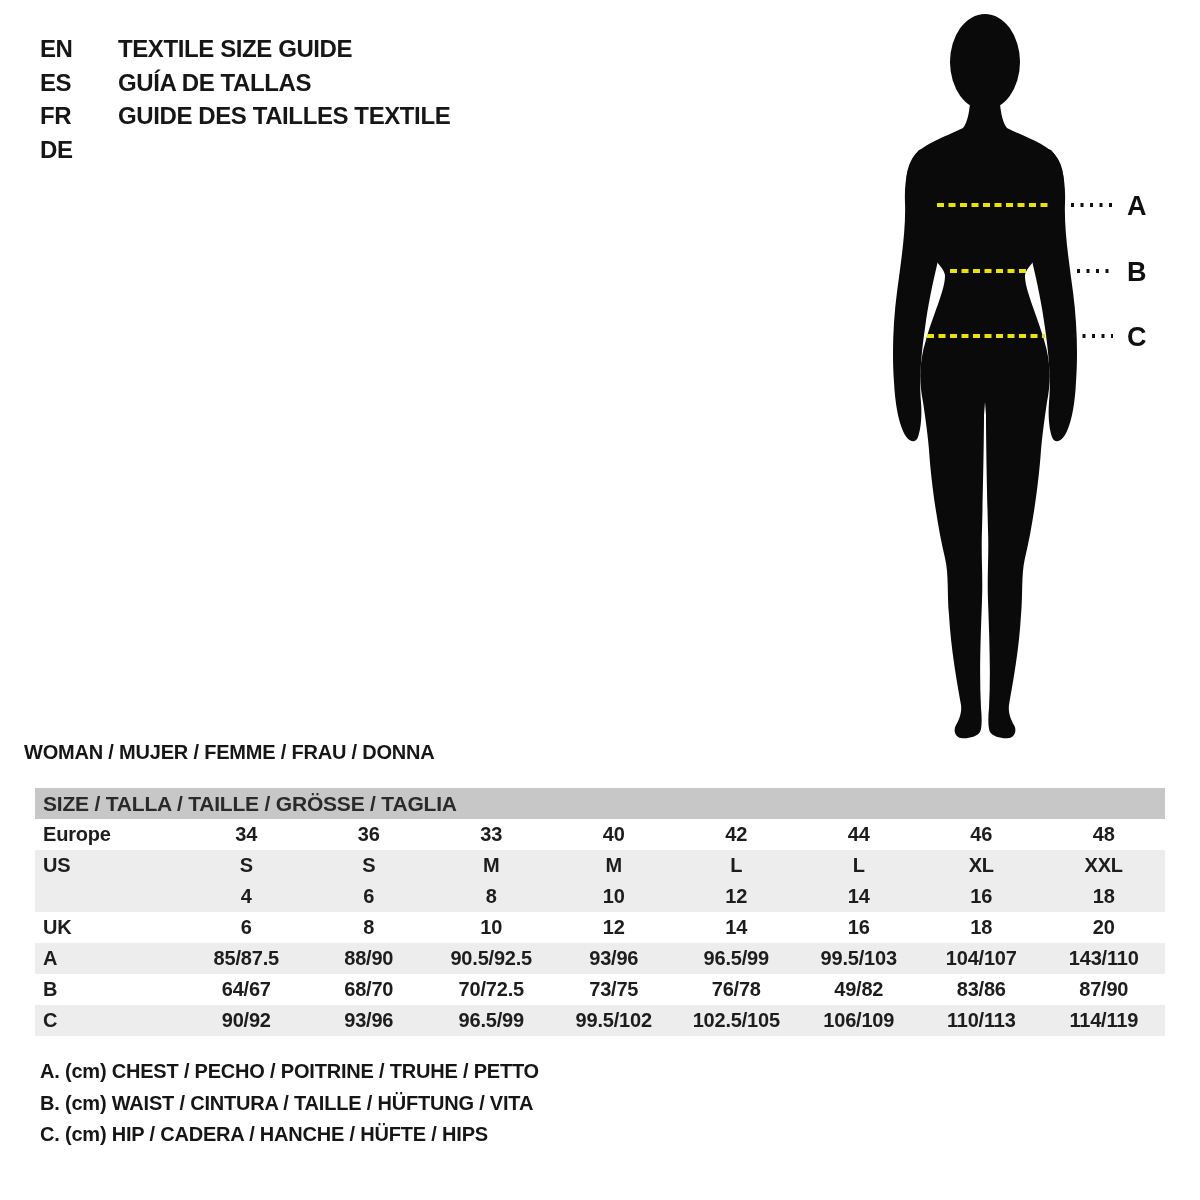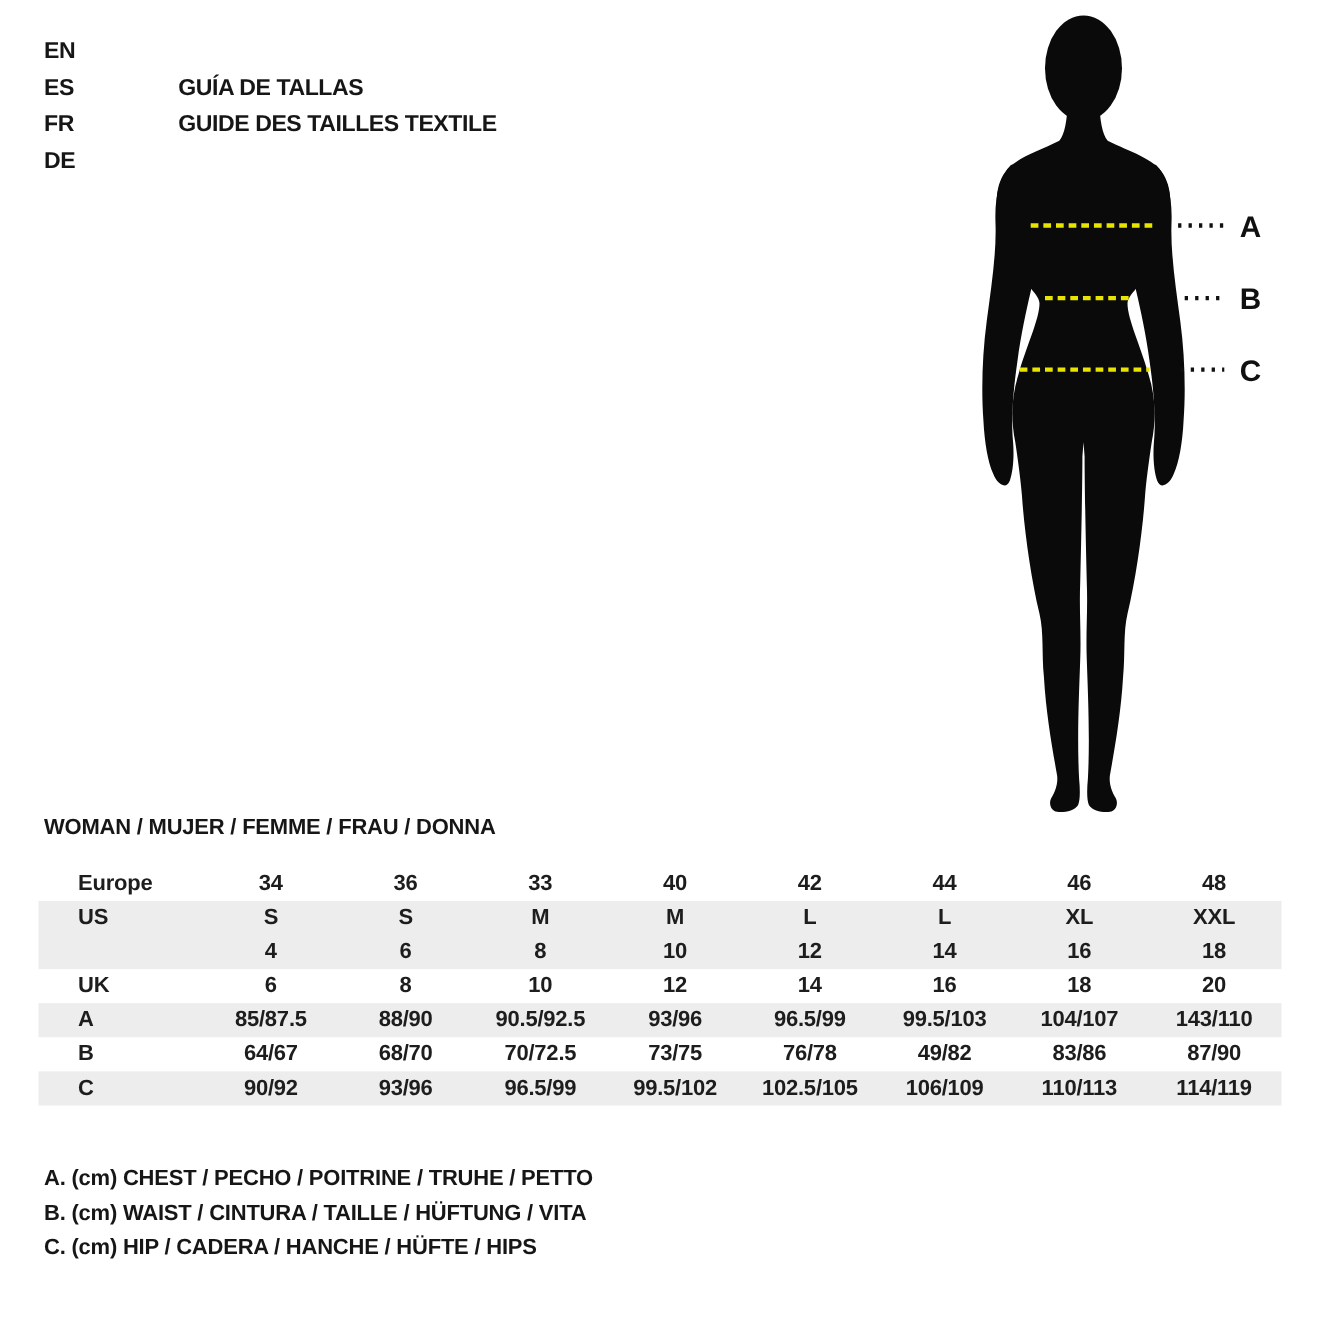--- a/index.html
+++ b/index.html
@@ -3,56 +3,57 @@
 <meta charset="utf-8">
 <style>
   html,body{margin:0;padding:0;background:#ffffff;}
   .page{
     position:relative;width:1200px;height:1200px;background:#ffffff;
     font-family:"Liberation Sans",sans-serif;color:var(--text,#161616);
     overflow:hidden;
   }
   
   .lang-block{position:absolute;left:40px;top:30px;}
-  .lang-row{display:flex;height:33.4px;align-items:center;
-    font-weight:bold;font-size:21px;letter-spacing:-0.4px;white-space:nowrap;gap:44px;}
+  .lang-row{display:flex;height:33.4px;align-items:flex-end;
+    font-weight:bold;font-size:24px;letter-spacing:-0.4px;white-space:nowrap;}
   .lang-code{width:78px;flex:0 0 78px;}
   
   .figure{position:absolute;left:855px;top:10px;width:320px;height:735px;}
   .figure svg{display:block;width:320px;height:735px;}
   .sil{fill:#0a0a0a;stroke:none;}
   .mline{stroke:var(--accent,#e8e400);stroke-width:4;stroke-dasharray:7 4.5;fill:none;}
   .gline{stroke:#101010;stroke-width:4;stroke-dasharray:3 6.5;fill:none;}
   .mlabel{font-family:"Liberation Sans",sans-serif;font-weight:bold;font-size:27px;fill:#101010;}
   
-  .section-title{position:absolute;left:40px;top:741px;font-size:20px;
+  .section-title{position:absolute;left:24px;top:741px;font-size:20px;
     font-weight:bold;letter-spacing:-0.2px;white-space:nowrap;}
   
   .size-table{position:absolute;left:35px;top:788px;width:1130px;
     font-weight:bold;font-size:20px;letter-spacing:-0.2px;}
   .thead{background:var(--headbg,#c7c7c7);height:31px;line-height:31px;
     padding-left:8px;font-size:21px;color:#2a2a2a;}
   .trow{display:grid;grid-template-columns:150px repeat(8,1fr);
     height:31px;align-items:center;}
   .trow.shade{background:var(--shade,#ededed);}
   .cell{text-align:center;color:#1d1d1d;}
-  .cell.label{text-align:left;padding-left:8px;margin-left:28px;}
+  .cell.label{text-align:left;padding-left:8px;}
   
   .legend{position:absolute;left:40px;top:1056px;font-size:20px;
     font-weight:bold;letter-spacing:-0.2px;}
   .legend-line{height:31.5px;display:flex;align-items:center;white-space:nowrap;}
 </style>
 </head>
 <body>
 
 <div class="page" style="--accent: #e8e400; --headbg: #c7c7c7; --shade: #ededed; --text: #161616;">
 
   <div class="lang-block">
       <div class="lang-row">
         <span class="lang-code">EN</span>
+        <span>TEXTILE SIZE GUIDE</span>
       </div>
       <div class="lang-row">
         <span class="lang-code">ES</span>
         <span>GUÍA DE TALLAS</span>
       </div>
       <div class="lang-row">
         <span class="lang-code">FR</span>
         <span>GUIDE DES TAILLES TEXTILE</span>
       </div>
       <div class="lang-row">
@@ -147,20 +148,21 @@
 
       <text class="mlabel" x="272" y="205">A</text>
       <text class="mlabel" x="272" y="271">B</text>
       <text class="mlabel" x="272" y="336">C</text>
     </svg>
   </div>
 
   <div class="section-title">WOMAN / MUJER / FEMME / FRAU / DONNA</div>
 
   <div class="size-table">
+    <div class="thead">SIZE / TALLA / TAILLE / GRÖSSE / TAGLIA</div>
     <div>
         <div class="trow">
           <div class="cell label">Europe</div>
           <div class="cell">34</div>
           <div class="cell">36</div>
           <div class="cell">33</div>
           <div class="cell">40</div>
           <div class="cell">42</div>
           <div class="cell">44</div>
           <div class="cell">46</div>

